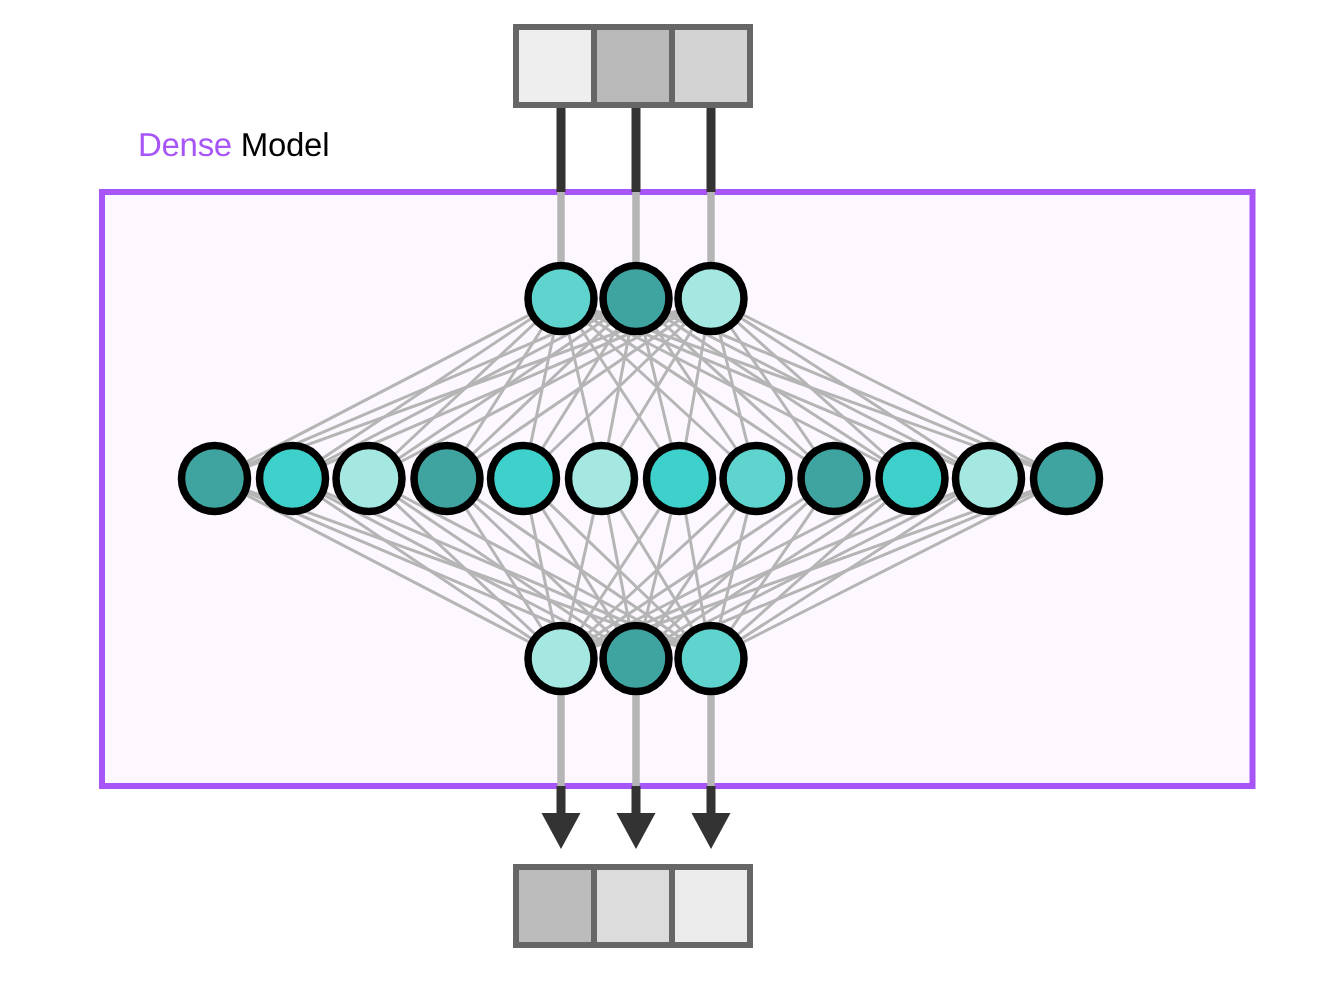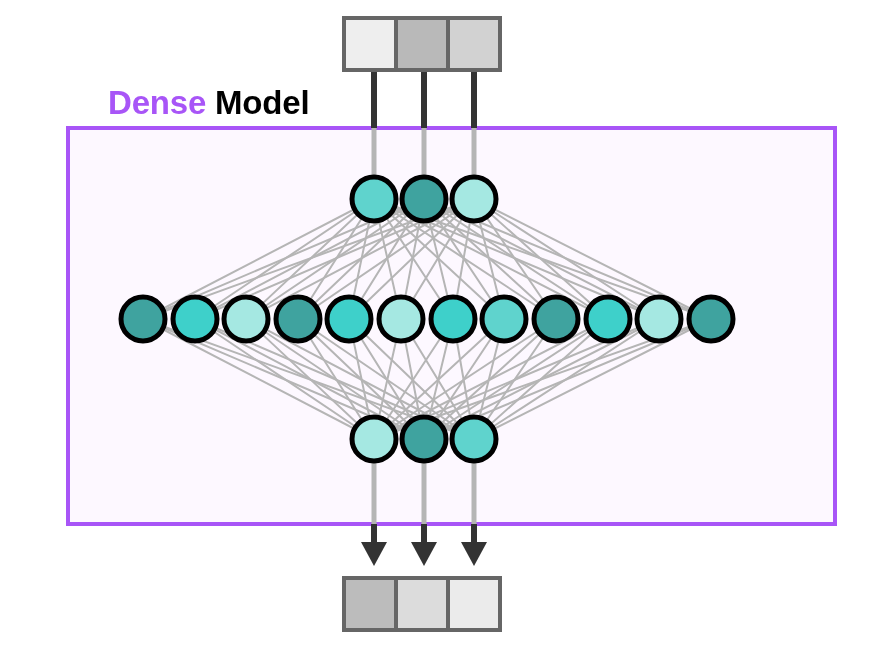--- a/index.html
+++ b/index.html
@@ -21,25 +21,25 @@
     width: 880px;
     height: 656px;
   }
   svg#scene {
     display: block;
     width: 880px;
     height: 656px;
   }
   .title-label {
     position: absolute;
-    left: 108px;
+    left: 92px;
     top: 86px;
     font-family: "Liberation Sans", sans-serif;
-    font-size: 33px;
-    font-weight: bold;
+    font-size: 22px;
+    font-weight: normal;
     letter-spacing: -0.2px;
     white-space: nowrap;
     line-height: 1;
   }
   .title-dense { color: #a855f7; }
   .title-model { color: #000000; }
 </style>
 </head>
 <body>
 

